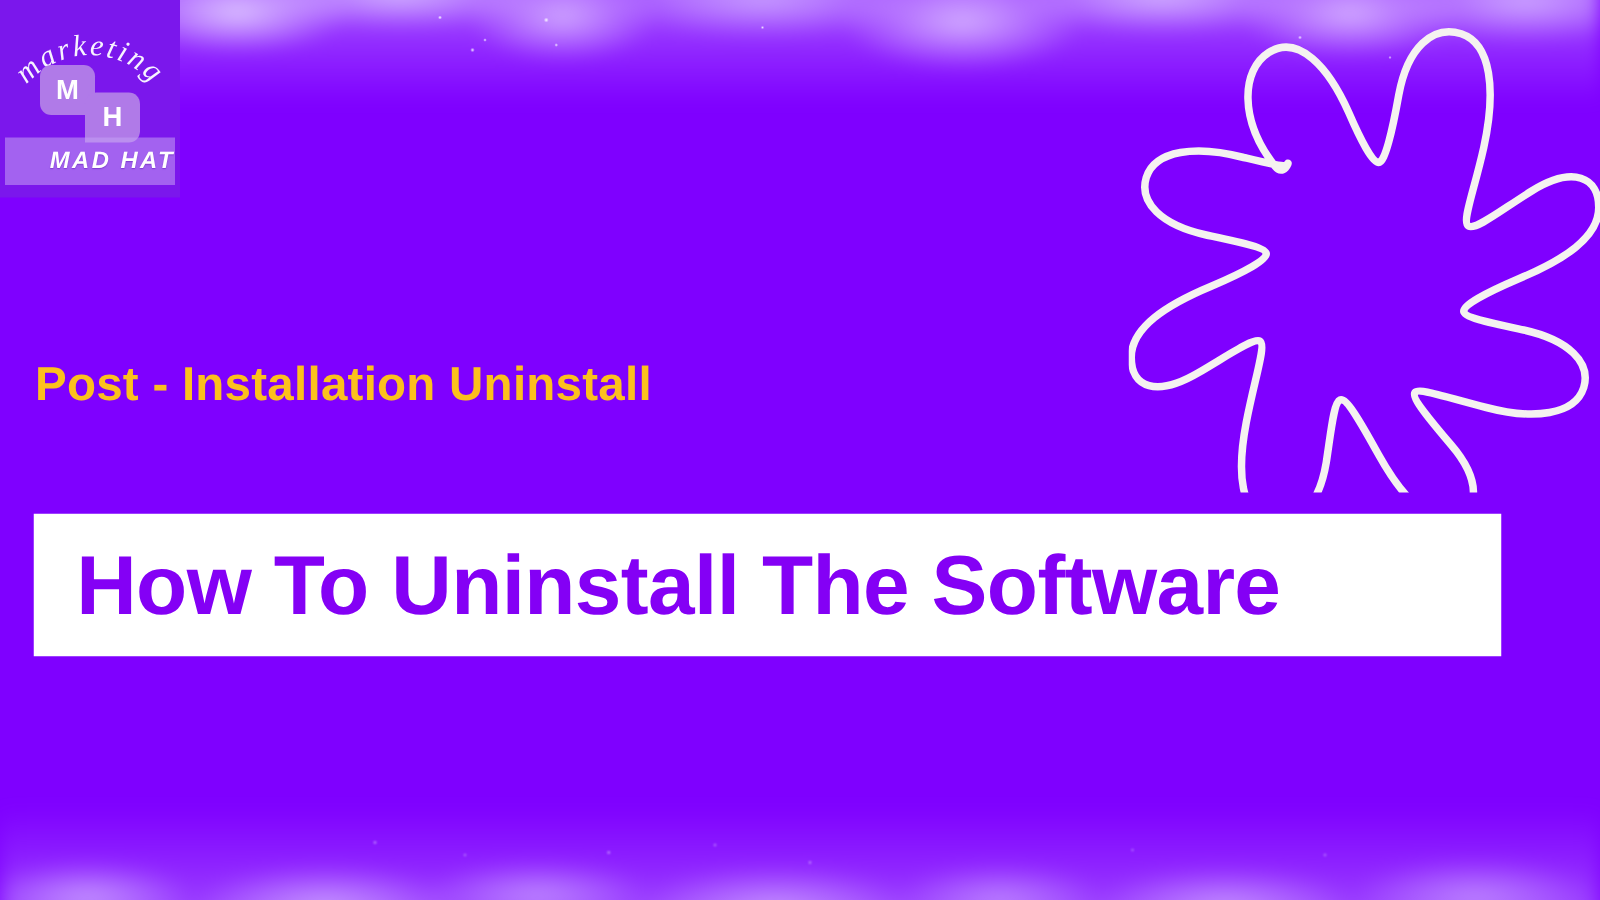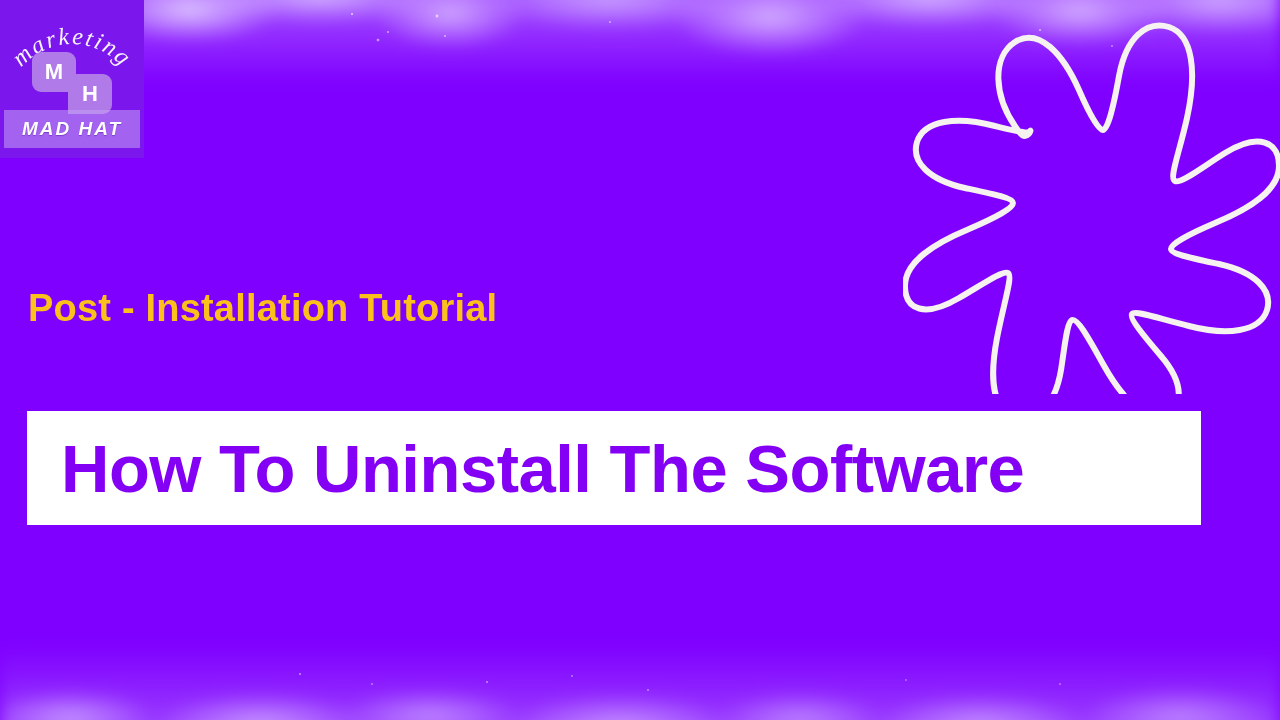--- a/index.html
+++ b/index.html
@@ -125,21 +125,21 @@
     left: 36px; top: 22px;
     border-radius: 9px 9px 9px 0;
   }
   .logo-badge {
     position: absolute;
     left: 4px; bottom: 10px;
     width: 136px; height: 38px;
     background: rgba(196,160,244,.55);
     display: flex;
     align-items: center;
-    justify-content: center;
+    justify-content: flex-end;
   }
   .logo-badge span {
     font-family: "Liberation Sans", sans-serif;
     font-style: italic;
     font-weight: 700;
     font-size: 19px;
     letter-spacing: 2px;
     color: #ffffff;
     text-shadow: 0 1px 1px rgba(80,10,160,.45);
   }
@@ -246,19 +246,19 @@
     <div class="logo-tiles">
       <div class="tile tile-m">M</div>
       <div class="tile tile-h">H</div>
     </div>
 
     <div class="logo-badge">
       <span>MAD HAT</span>
     </div>
   </div>
 
-  <div class="kicker">Post - Installation Tutorial</div>
+  <div class="kicker">Post - Installation Uninstall</div>
 
   <div class="headline-band">
     <div class="headline">How To Uninstall The Software</div>
   </div>
 
 </div>
 
 </body></html>

